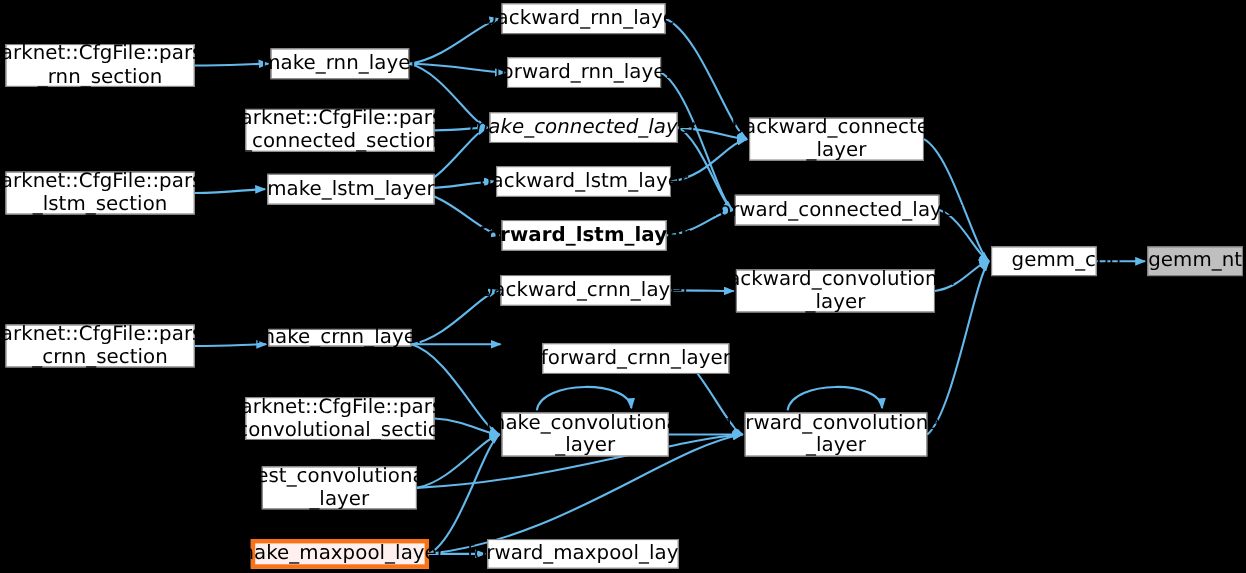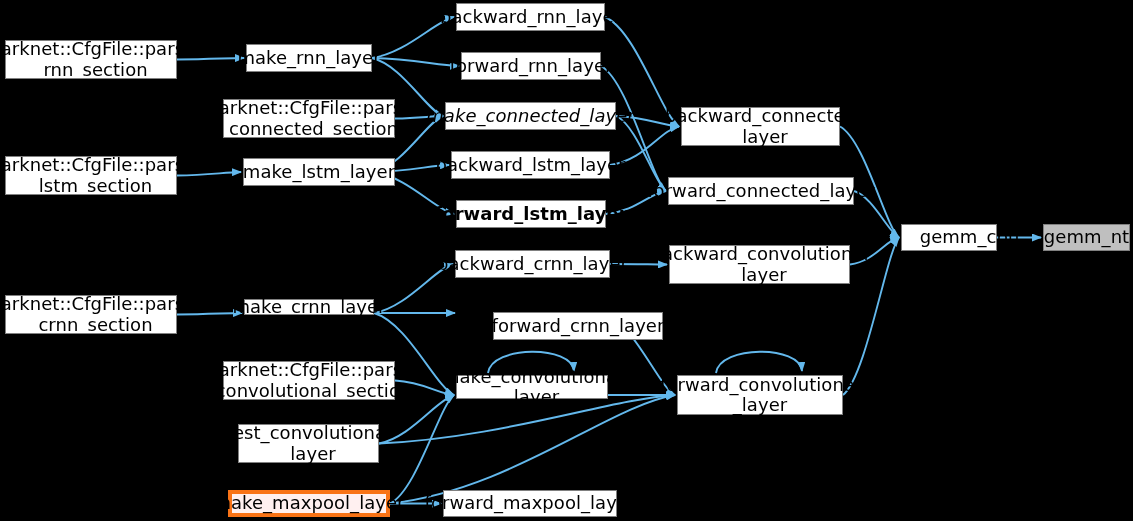--- a/index.html
+++ b/index.html
@@ -80,21 +80,21 @@
       <div class="node" style="left: 456px; top: 200px; width: 150px; height: 28px; font-weight: bold;">forward_lstm_layer</div>
       <div class="node" style="left: 455px; top: 250px; width: 155px; height: 28px;">backward_crnn_layer</div>
       <div class="node" style="left: 669px; top: 245px; width: 181px; height: 39px;">backward_convolutional
 _layer</div>
       <div class="node" style="left: 5px; top: 295px; width: 172px; height: 39px;">Darknet::CfgFile::parse
 _crnn_section</div>
       <div class="node" style="left: 244px; top: 299px; width: 130px; height: 16px;">make_crnn_layer</div>
       <div class="node" style="left: 457px; top: 312px; width: 170px; height: 28px; margin-left: 36px;">forward_crnn_layer</div>
       <div class="node" style="left: 223px; top: 361px; width: 172px; height: 39px;">Darknet::CfgFile::parse
 _convolutional_section</div>
-      <div class="node" style="left: 456px; top: 375px; width: 152px; height: 24px;">make_convolutional
+      <div class="node" style="left: 456px; top: 375px; width: 152px; height: 40px;">make_convolutional
 _layer</div>
       <div class="node" style="left: 677px; top: 375px; width: 166px; height: 40px;">forward_convolutional
 _layer</div>
       <div class="node" style="left: 238px; top: 424px; width: 141px; height: 39px;">test_convolutional
 _layer</div>
       <div class="node current" style="left: 228px; top: 490px; width: 162px; height: 27px;">make_maxpool_layer</div>
       <div class="node" style="left: 443px; top: 490px; width: 174px; height: 27px;">forward_maxpool_layer</div>
       <div class="node" style="left: 901px; top: 224px; width: 96px; height: 27px; padding-left: 44px;">gemm_cpu</div>
       <div class="node highlight" style="left: 1043px; top: 224px; width: 87px; height: 27px;">gemm_nt</div>
     </div>

